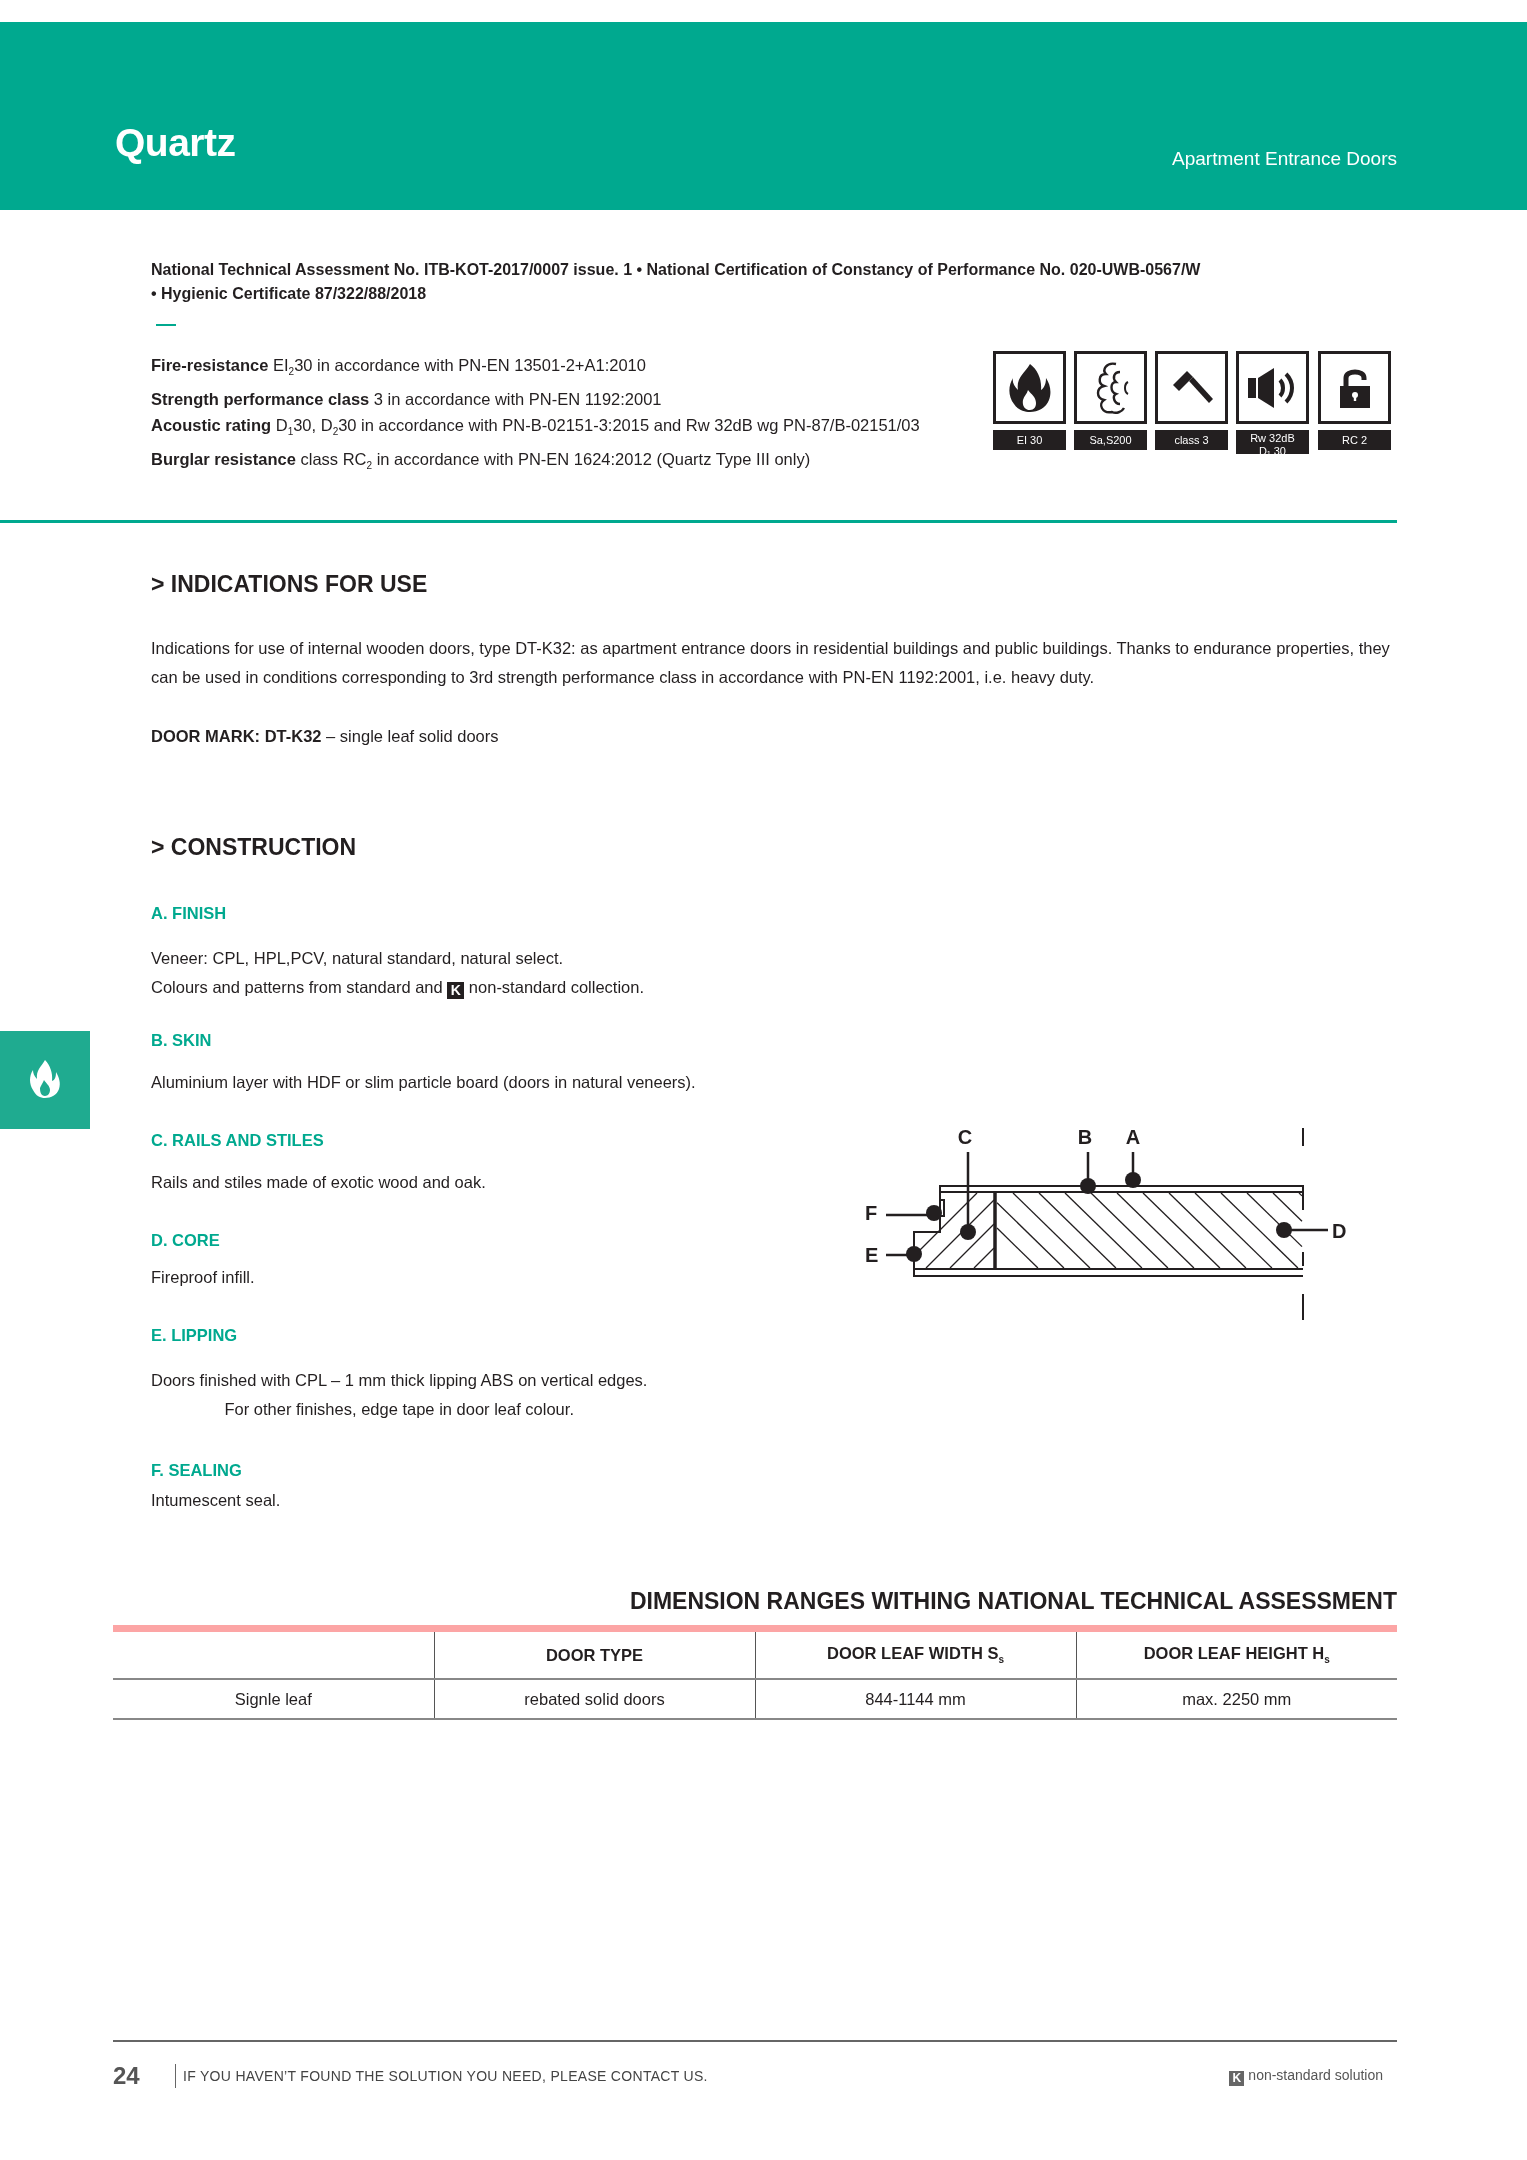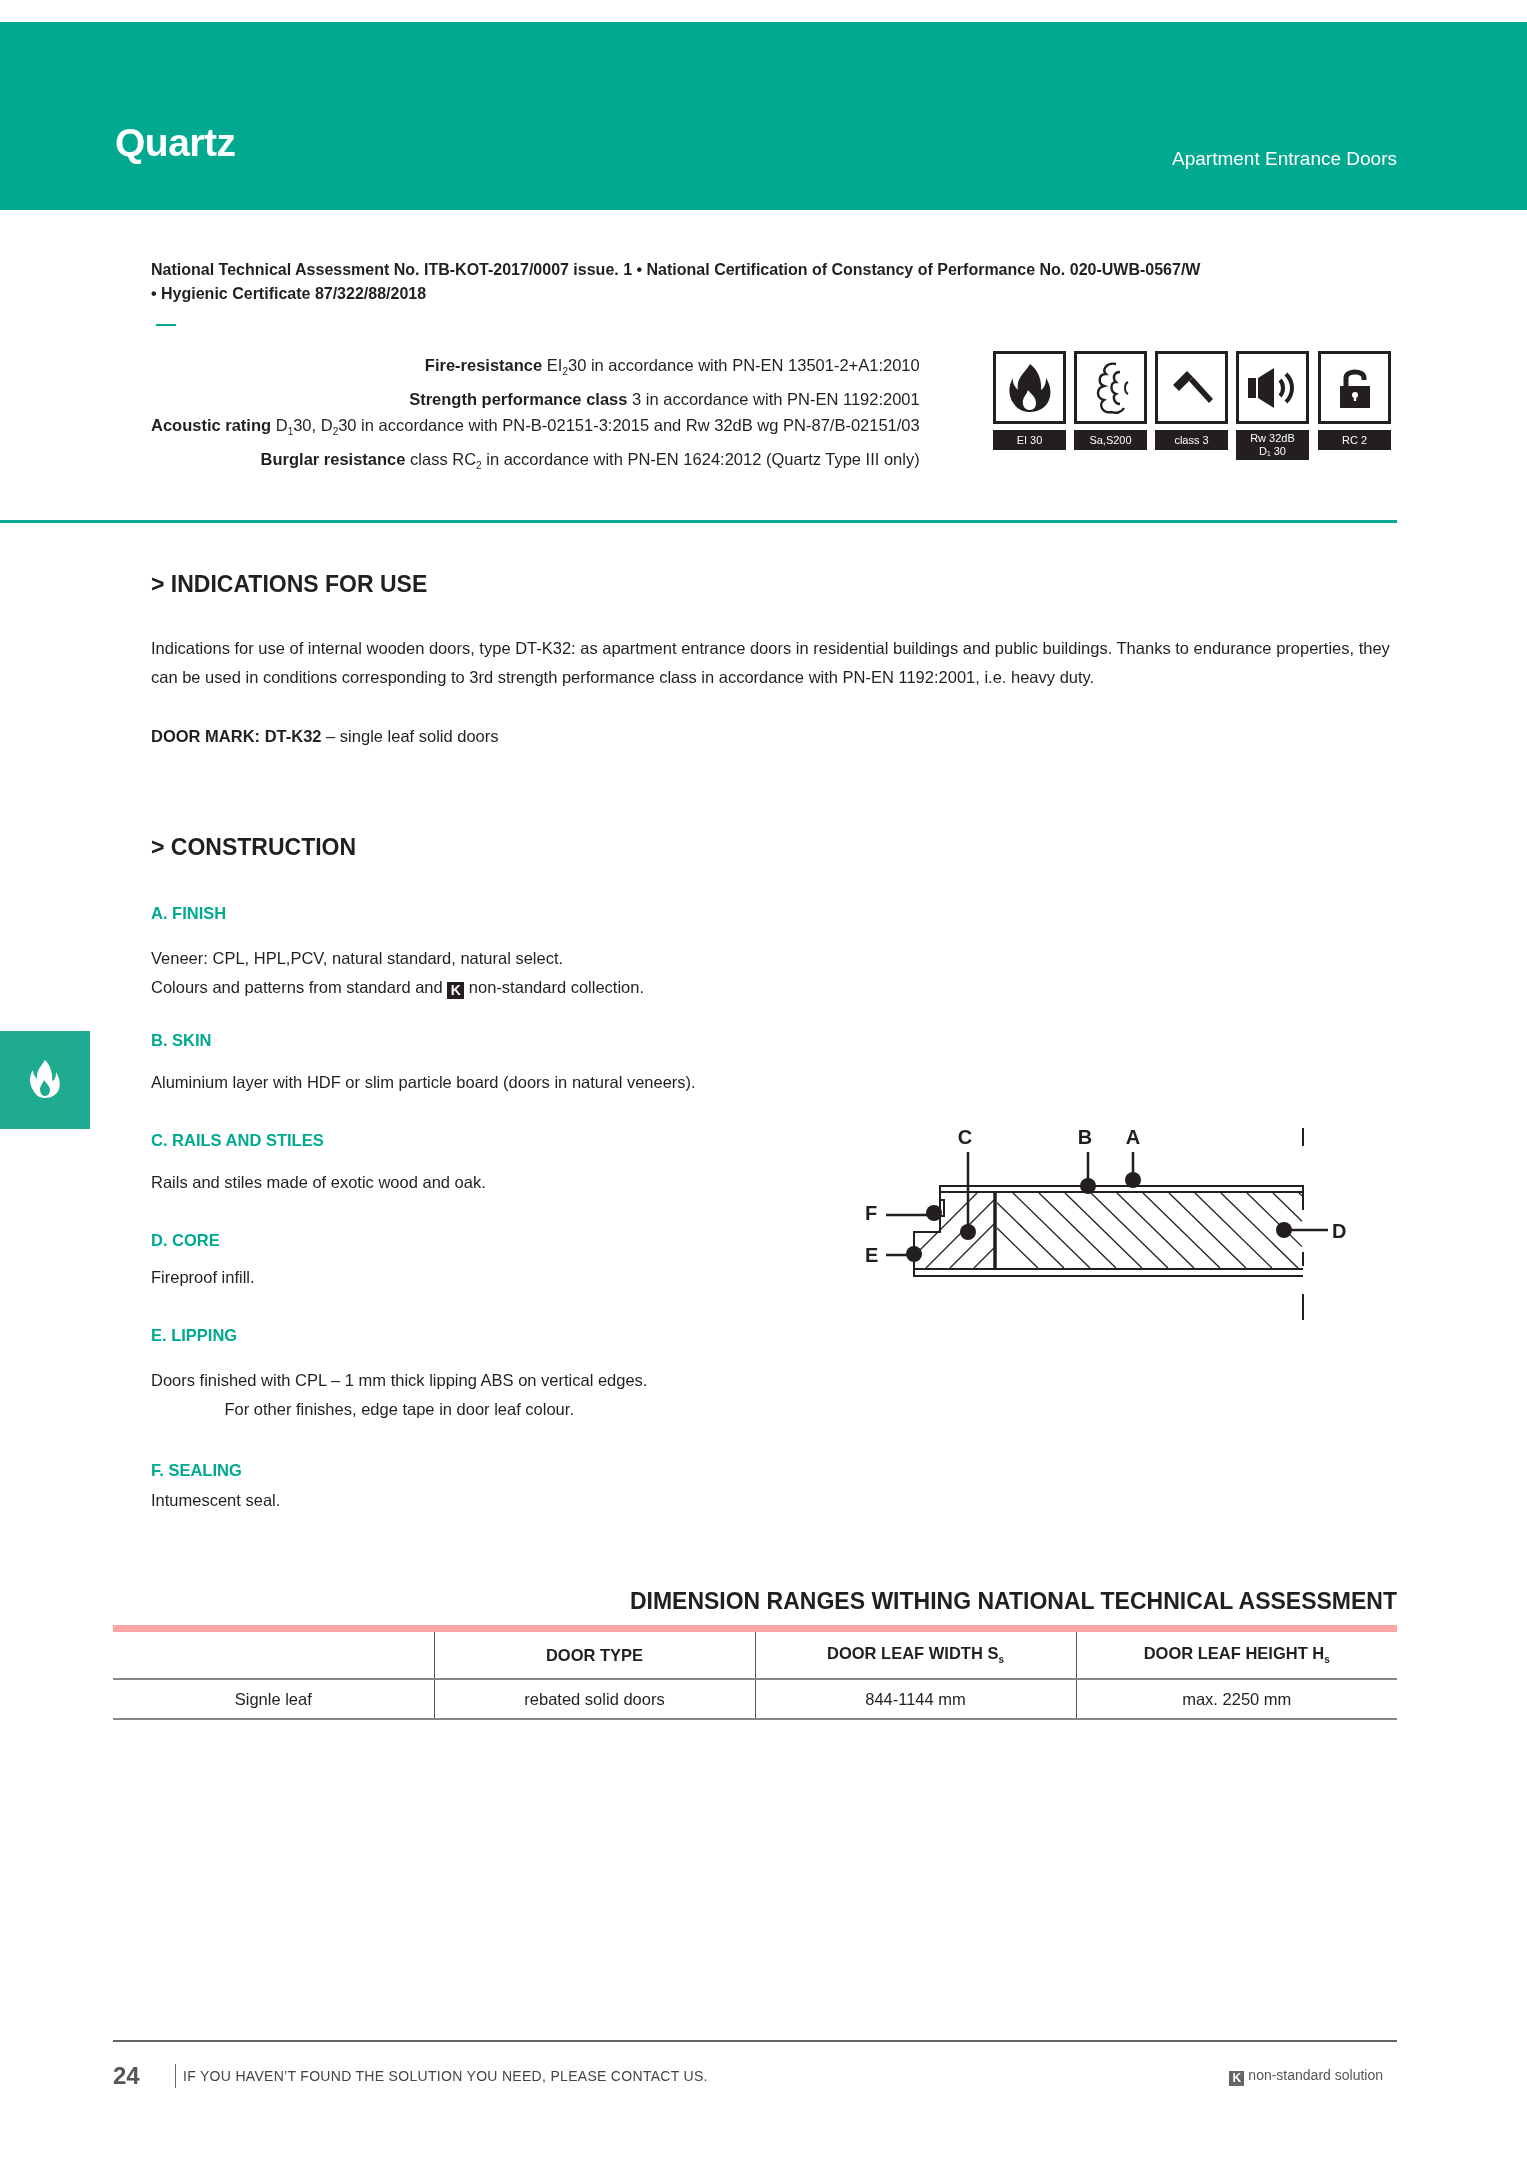--- a/index.html
+++ b/index.html
@@ -20,36 +20,36 @@
   .header-sub {
     right: 130px; top: 148px; font-size: 19px; color: #ffffff;
   }
 
   
   .cert {
     left: 151px; top: 258px; width: 1150px; font-size: 16px; font-weight: bold; line-height: 24px;
   }
   .teal-dash { left: 156px; top: 324px; width: 20px; height: 2px; background: #00a98f; }
 
-  .props { left: 151px; top: 352px; font-size: 16.5px; line-height: 26.6px; text-align: right; }
+  .props { left: 151px; top: 352px; font-size: 16.5px; line-height: 26.6px; }
   .props b { font-weight: bold; }
   .props sub { font-size: 10px; }
 
   
   .icons { left: 993px; top: 351px; width: 402px; height: 110px; }
   .icon-wrap { position: absolute; top: 0; width: 73px; }
   .icon-box {
     width: 67px; height: 67px; border: 3px solid #231f20; background: #fff;
     display: flex; align-items: center; justify-content: center;
   }
   .icon-label {
     margin-top: 6px; background: #231f20; color: #fff; font-size: 11px; text-align: center;
     line-height: 20px; height: 20px; width: 73px; white-space: nowrap;
   }
-  .icon-label.tall { height: 30px; line-height: 13px; padding-top: 2px; box-sizing: border-box; }
+  .icon-label.tall { height: 24px; line-height: 13px; padding-top: 2px; box-sizing: border-box; }
 
   .teal-rule { left: 0; top: 520px; width: 1397px; height: 3px; background: #00a98f; }
 
   .h2 { font-size: 23px; font-weight: bold; color: #231f20; }
   .para { font-size: 16.5px; line-height: 29px; color: #231f20; }
   .h3 { font-size: 16.5px; font-weight: bold; color: #00a98f; }
 
   .k-badge {
     display: inline-block; width: 17px; height: 17px; background: #231f20; color: #fff;
     font-size: 14px; font-weight: bold; line-height: 17px; text-align: center; vertical-align: -2px;

